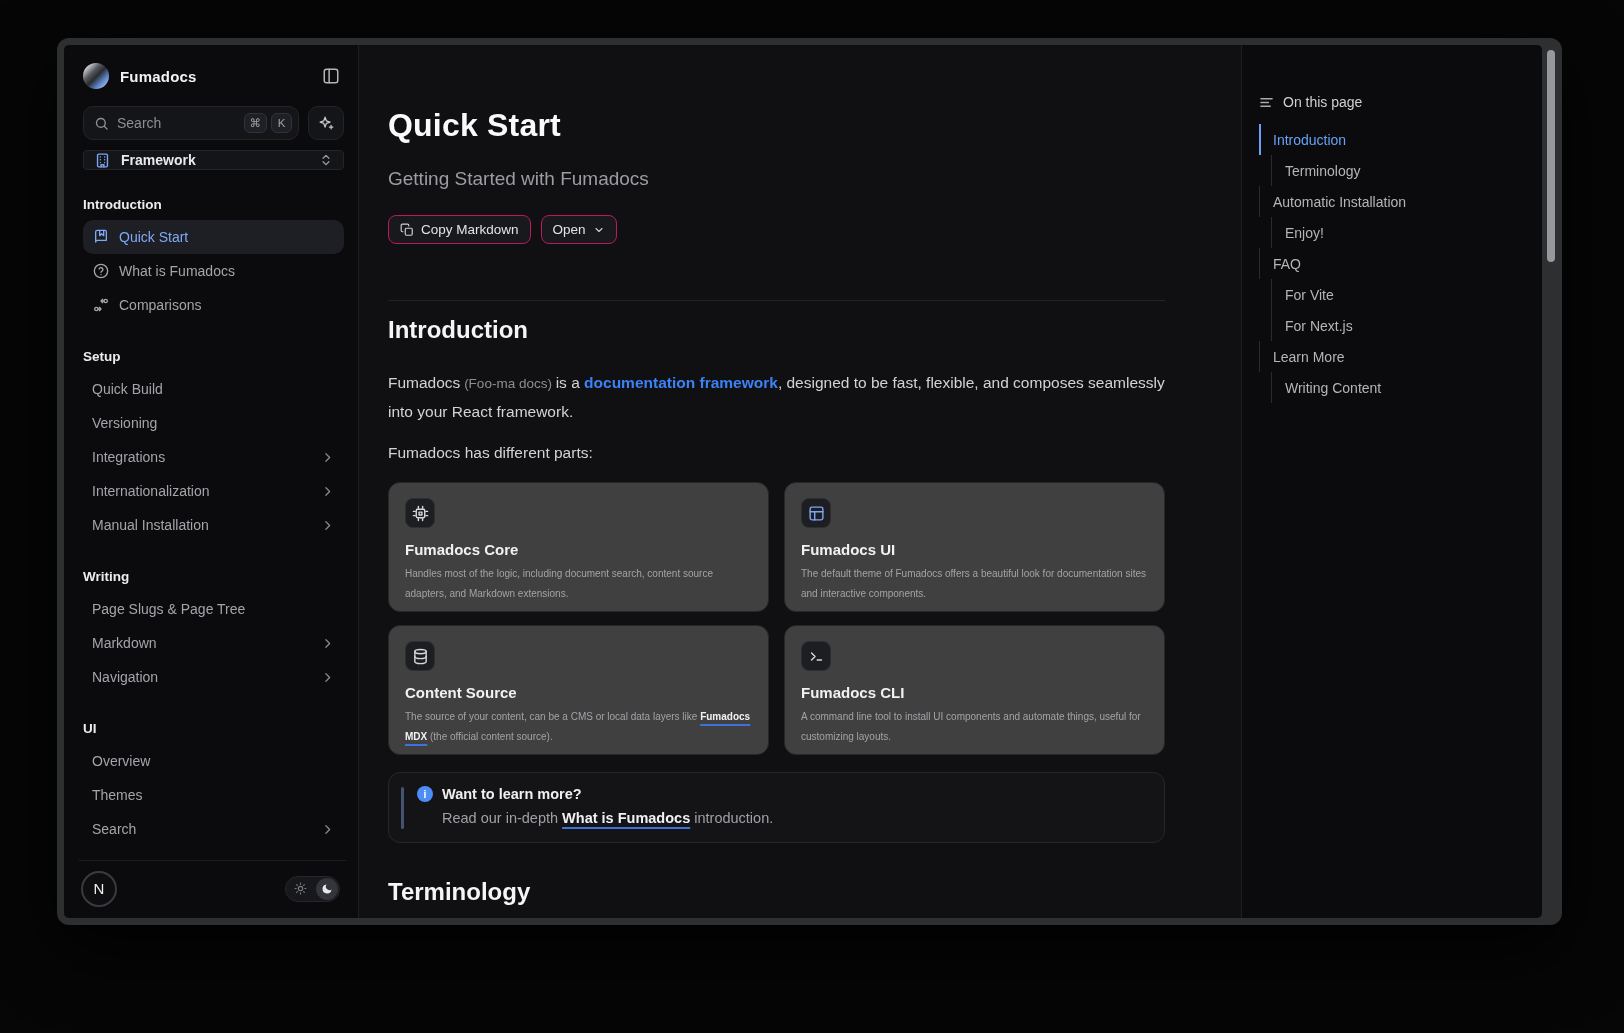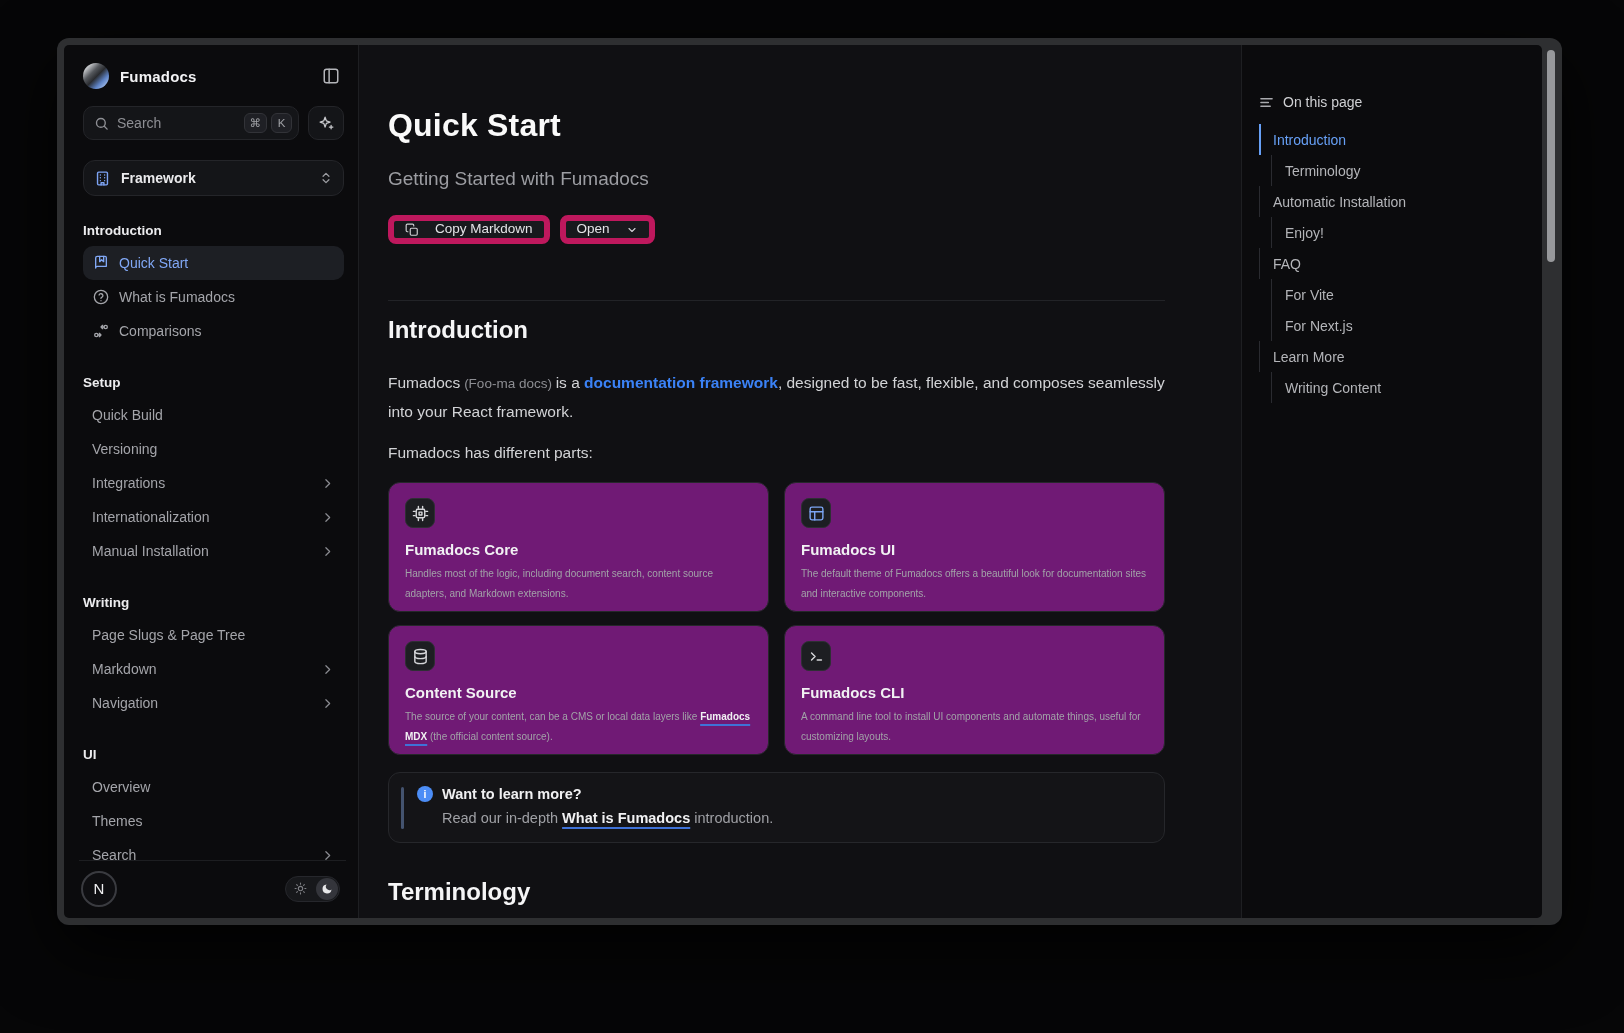--- a/index.html
+++ b/index.html
@@ -28,22 +28,22 @@
   .search-row { display:flex; gap:9px; margin-top:16px; }
   .search-box { flex:1; height:34px; background:#141518; border:1px solid #242529;
     border-radius:10px; display:flex; align-items:center; padding:0 6px 0 10px; color:#8e8f94; }
   .search-box .ph { font-size:14px; margin-left:8px; }
   .kbd { min-width:21px; height:20px; padding:0 5px; background:#1f2025; border:1px solid #323338;
     border-radius:6px; font-size:11.5px; color:#9fa0a5; display:flex; align-items:center; justify-content:center; }
   .kbd + .kbd { margin-left:4px; }
   .sparkle-btn { width:36px; height:34px; background:#141518; border:1px solid #242529;
     border-radius:10px; color:#c6c7cb; display:flex; align-items:center; justify-content:center; }
 
-  .framework-select { height:36px; margin-top:20px; background:#141518; border:1px solid #242529;
-    border-radius:12px; display:flex; align-items:center; padding:0 10px; }
+  .framework-select { height:20px; margin-top:10px; background:#141518; border:1px solid #242529;
+    border-radius:4px; display:flex; align-items:center; padding:0 10px; }
   .framework-select .fw-label { font-size:14px; font-weight:bold; color:#eaeaec; margin-left:10px; }
   .fw-icon { color:#7ca3f3; }
   .updown { color:#9b9ca1; }
 
   .nav { flex:1; overflow:hidden; }
   .nav-heading { margin-top:24px; margin-bottom:6px; font-size:13.5px; font-weight:bold; color:#ececee; height:20px; display:flex; align-items:center; }
   .nav-item { height:34px; display:flex; align-items:center; border-radius:10px;
     padding:0 10px 0 9px; color:#a4a5aa; font-size:14px; }
   .nav-item.plain { padding-left:9px; }
   .nav-item .lbl { margin-left:0; }
@@ -62,32 +62,32 @@
   .moon-knob { margin-left:auto; width:22px; height:22px; border-radius:50%; background:#34353b;
     color:#e8e8ea; display:flex; align-items:center; justify-content:center; }
 
   
   .article { position:absolute; left:294px; top:0; bottom:0; width:884px; background:#101013;
     border-left:1px solid #1e1f22; border-right:1px solid #1e1f22;
     padding:62px 76px 0 29px; overflow:hidden; }
   .h1 { font-size:32px; font-weight:bold; color:#fafafa; letter-spacing:.2px; }
   .subtitle { margin-top:24px; font-size:19px; color:#9c9da2; }
   .btn-row { margin-top:25px; display:flex; gap:10px; }
-  .btn { height:29px; padding:0 11px; background:#18191d; border:6px solid #be185d; border-radius:8px;
-    display:flex; gap:16px; font-size:13.5px; font-weight:500; color:#e3e3e6; }
+  .btn { height:29px; padding:0 11px; background:#18191d; border:1px solid #be185d; border-radius:8px;
+    display:flex; align-items:center; gap:7px; font-size:13.5px; font-weight:500; color:#e3e3e6; }
   .btn .bic { color:#cfcfd3; }
   .hr { margin-top:56px; border-top:1px solid #222327; }
   .h2 { margin-top:15px; font-size:24px; font-weight:bold; color:#f5f5f6; }
   .para { margin-top:25px; font-size:15.5px; line-height:27.5px; color:#d2d3d6; max-width:777px; }
   .para .dim { color:#8d8e93; font-size:13.5px; }
   .para b { color:#3b82f6; }
   .para2 { margin-top:19px; font-size:15.5px; color:#d2d3d6; }
 
   .cards { margin-top:20px; display:grid; grid-template-columns:1fr 1fr; gap:13px 15px; max-width:777px; }
-  .card { height:130px; background:#701a75; border:1px solid #26272b; border-radius:12px; padding:15px 16px; }
+  .card { height:130px; background:#404040; border:1px solid #26272b; border-radius:12px; padding:15px 16px; }
   .chip { width:30px; height:30px; background:#1d1e22; border:1px solid #2e2f34; border-radius:8px;
     color:#d6d7da; display:flex; align-items:center; justify-content:center; }
   .chip.blue { color:#7ca5f4; }
   .card-title { margin-top:13px; font-size:15px; font-weight:bold; color:#f1f1f3; }
   .card-desc { margin-top:6px; font-size:10px; line-height:19.5px; color:#a2a3a8; }
   .ln { color:#f1f1f3; font-weight:bold; text-decoration:underline; text-decoration-color:#3f72d8;
     text-underline-offset:4px; text-decoration-thickness:1.5px; }
 
   .callout { margin-top:17px; max-width:777px; height:71px; background:#141417; border:1px solid #26272b;
     border-radius:12px; padding:13px 16px 0 12px; display:flex; }

